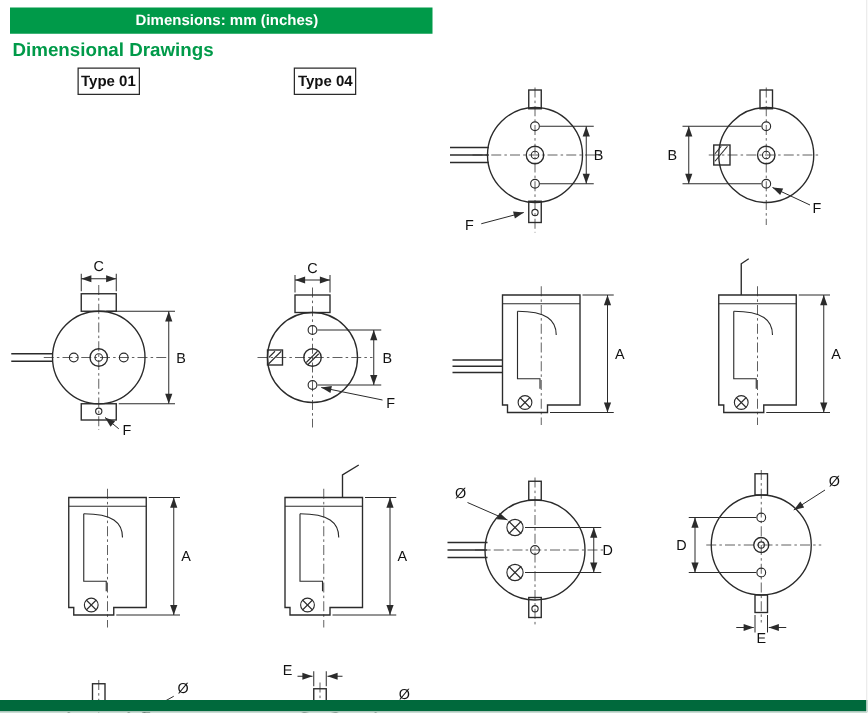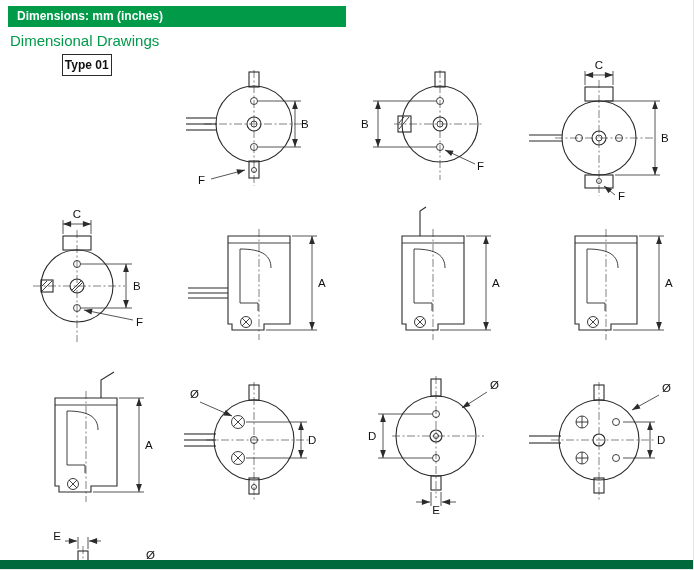--- a/index.html
+++ b/index.html
@@ -5,25 +5,25 @@
   * { margin:0; padding:0; box-sizing:border-box; }
   html,body { background:#fff; }
   body {
     width:694px; height:570px; position:relative; overflow:hidden;
     font-family:"Liberation Sans", sans-serif;
   }
   .edge { position:absolute; inset:0; border-right:1px solid #e6e6e6; border-bottom:1px solid #e6e6e6; pointer-events:none; }
   .banner {
     position:absolute; left:8px; top:6px; width:338px; height:21px;
     background:#009a49; color:#fff; font-weight:bold; font-size:12px;
-    line-height:21px; padding-left:9px;
+    line-height:21px; padding-left:9px;text-align:center;
   }
   .section-title {
     position:absolute; left:10px; top:32px;
-    color:#009a49; font-weight:normal; font-size:15px;
+    color:#009a49; font-weight:bold; font-size:15px;
   }
   .grid {
     position:absolute; left:0; top:54px; width:694px;
     display:grid; grid-template-columns:repeat(4,173.5px); justify-items:center;
   }
   .typebox {
     border:1px solid #2b2b2b; background:#fff;
     font-size:12px; font-weight:bold; color:#111;
     padding:3px 2px; margin-bottom:2px; align-self:start;
   }
@@ -48,20 +48,21 @@
 </svg>
 
 <div class="banner">
   <span>Dimensions: mm (inches)</span>
 </div>
 <div class="section-title">Dimensional Drawings</div>
 
 <div class="grid">
 
   <div class="typebox">Type 01</div>
+  <div class="typebox">Type 04</div>
 
   <svg class="drawing" width="172" height="148" viewBox="0 0 172 148">
     <g>
       <line class="cl" x1="80" y1="16" x2="80" y2="132"></line>
       <line class="cl" x1="30" y1="70" x2="132" y2="70"></line>
     </g>
     <rect class="ln" x="75" y="18" width="10" height="15"></rect>
     <g>
       <rect class="ln" x="75" y="107" width="10" height="17"></rect>
       <circle class="lnf" cx="80" cy="116" r="2.5"></circle>

